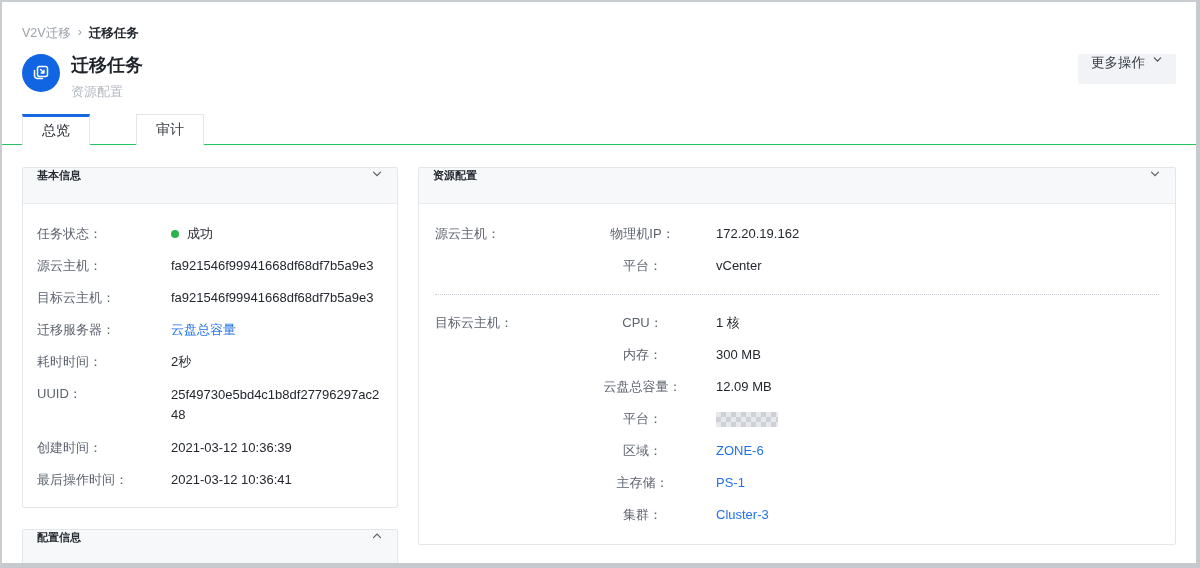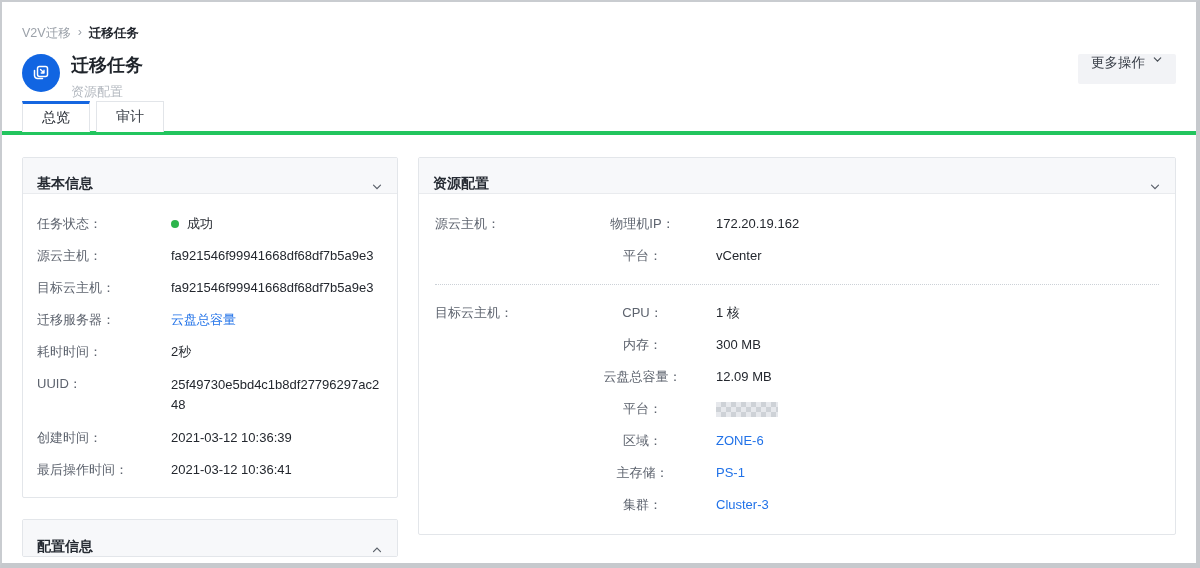--- a/index.html
+++ b/index.html
@@ -15,30 +15,30 @@
   .breadcrumb { padding:11px 20px 8px; font-size:12.5px; color:#9ba1a9; display:flex; gap:7px; align-items:flex-start;margin-top:12px; }
   .breadcrumb .current { color:#23272e; font-weight:700; }
   
   .page-header { display:flex; align-items:flex-start; padding:4px 20px 0; }
   .app-icon { width:38px; height:38px; border-radius:50%; background:#1165e2; display:flex; align-items:center; justify-content:center; flex:none; }
   .header-text { margin-left:11px; }
   .page-title { font-size:18px; font-weight:700; color:#1f242b; line-height:22px; }
   .page-subtitle { font-size:13px; color:#b4b9c0; margin-top:7px; }
   .more-btn { margin-left:auto; background:#f2f3f6; border:none; border-radius:2px; height:30px; padding:0 13px; font-size:13.5px; color:#383e47; display:flex; gap:7px; cursor:pointer; font-family:inherit; }
   
-  .tabbar { padding:0 20px; border-bottom:4px solid #22c55e; display:flex; }
+  .tabbar { margin-top:13px; padding:0 20px; border-bottom:1px solid #22c55e; display:flex;gap:40px; }
   .tab { width:68px; height:31px; display:flex; align-items:center; justify-content:center; font-size:14px; color:#3e434b; background:#fff; border:1px solid #e2e5e9; border-bottom:none; margin-bottom:-1px; cursor:pointer; }
   .tab + .tab { margin-left:6px;font-family:Liberation Mono, monospace; }
   .tab.active { border-top:3px solid #1566e0; color:#262b33; border-bottom:1px solid #fff; }
   
   .content { padding:22px 20px 0; display:flex; gap:20px; align-items:flex-start; }
   .col-left { width:376px; flex:none; }
   .col-right { flex:1; }
   .card { border:1px solid #e3e6ea; border-radius:2px; background:#fff; }
-  .card-header { height:36px; background:#f7f8fa; border-bottom:1px solid #e9ebee; display:flex; align-items:flex-end; padding:0 14px; font-size:14px; font-weight:700; color:#262b33; }
+  .card-header { height:36px; background:#f7f8fa; border-bottom:1px solid #e9ebee; display:flex; align-items:flex-start; padding:0 14px; font-size:11px; font-weight:700; color:#262b33; }
   .card-header .chev { margin-left:auto; display:flex; cursor:pointer; }
   .card-header-only { border-bottom:none; }
   .card-body { padding:21px 14px 4px; }
   .info-row { display:flex; margin-bottom:14px; font-size:13px; line-height:18px;justify-content:space-between; }
   .info-label { width:134px; flex:none; color:#5d636e; }
   .info-value { flex:1; color:#23272e; white-space:nowrap; overflow:hidden; }
   .info-value.wrap { white-space:normal; word-break:break-all; line-height:20px; }
   .link { color:#2172e8; cursor:pointer; }
   .dot { display:inline-block; width:8px; height:8px; border-radius:50%; background:#2cb44b; margin-right:8px; vertical-align:middle; position:relative; top:-1px; }
   

